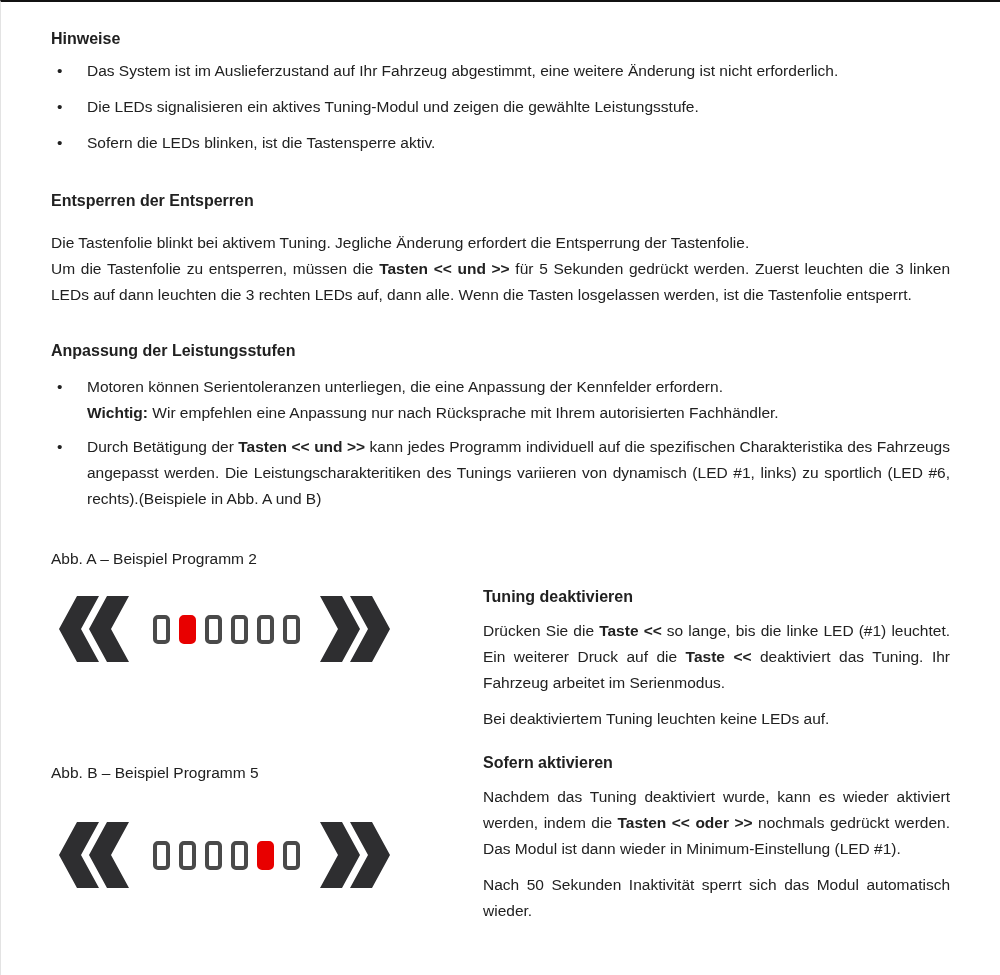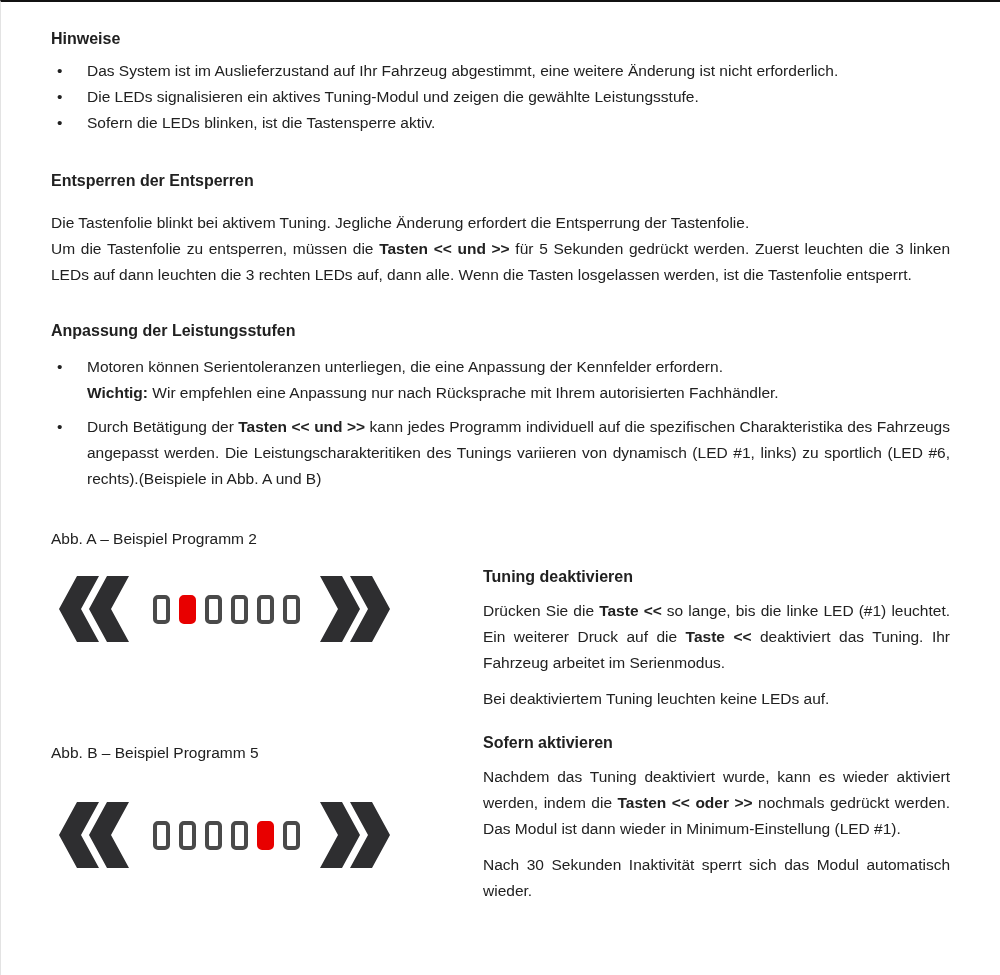--- a/index.html
+++ b/index.html
@@ -25,21 +25,21 @@
     margin: 0;
   }
   .h-hinweise   { margin-bottom: 8px; }
   .h-entsperren { margin-top: 34px; margin-bottom: 18px; }
   .h-anpassung  { margin-top: 32px; margin-bottom: 12px; }
   p { margin: 0; }
   .just { text-align: justify; }
   .b { font-weight: bold; }
   .ul { margin: 0; }
   .li { display: flex; }
-  .li + .li { margin-top: 0; }
+  .li + .li { margin-top: 10px; }
   .li.sp + .li.sp { margin-top: 8px; }
   .li .marker {
     flex: 0 0 30px;
     text-align: left;
     padding-left: 6px;
   }
   .li .marker::before { content: "\2022"; }
   .li .li-text { flex: 1 1 auto; }
 
   
@@ -167,17 +167,17 @@
       </div>
     </div>
 
     <div class="col-right">
       <p class="h h-deakt">Tuning deaktivieren</p>
       <p class="just"><span>Drücken Sie die </span><span class="b">Taste &lt;&lt;</span><span> so lange, bis die linke LED (#1) leuchtet. Ein weiterer Druck auf die </span><span class="b">Taste &lt;&lt;</span><span> deaktiviert das Tuning. Ihr Fahrzeug arbeitet im Serienmodus.</span></p>
       <p>Bei deaktiviertem Tuning leuchten keine LEDs auf.</p>
 
       <p class="h h-akt">Sofern aktivieren</p>
       <p class="just"><span>Nachdem das Tuning deaktiviert wurde, kann es wieder aktiviert werden, indem die </span><span class="b">Tasten &lt;&lt; oder &gt;&gt;</span><span> nochmals gedrückt werden. Das Modul ist dann wieder in Minimum-Einstellung (LED #1).</span></p>
-      <p class="just">Nach 30 Sekunden Inaktivität sperrt sich das Modul automatisch wieder.</p>
+      <p class="just">Nach 50 Sekunden Inaktivität sperrt sich das Modul automatisch wieder.</p>
     </div>
 
   </div>
 </div>
 
 </body></html>

